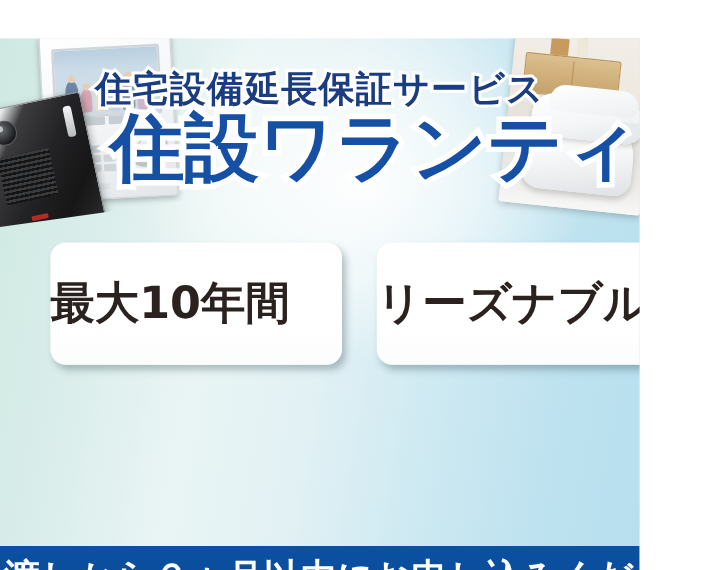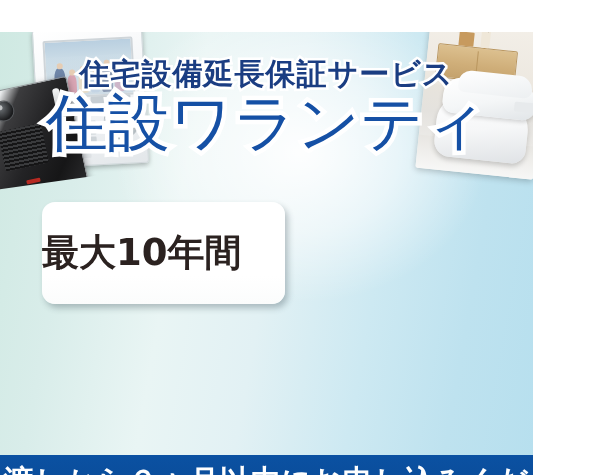--- a/index.html
+++ b/index.html
@@ -99,22 +99,22 @@
   
   #subtitle{
     position:absolute;left:0;right:0;top:22px;text-align:center;
     font-size:30px;font-weight:bold;letter-spacing:1px;
     color:#1a3d82;
     -webkit-text-stroke:5px #ffffff;
     paint-order:stroke fill;
     white-space:nowrap;
   }
   #maintitle{
-    position:absolute;left:0;right:0;top:58px;text-align:center;
-    font-size:62px;font-weight:normal;letter-spacing:0px;
+    position:absolute;left:0;right:0;top:58px;text-align:right;
+    font-size:62px;font-weight:bold;letter-spacing:0px;
     color:#1550a5;
     -webkit-text-stroke:9px #ffffff;
     paint-order:stroke fill;
     white-space:nowrap;
     line-height:1.05;
   }
 
   
   #features{
     position:absolute;left:42px;top:170px;width:515px;
@@ -216,19 +216,22 @@
     <div class="tw-ctrl"></div>
   </div>
 
   <div id="subtitle">住宅設備延長保証サービス</div>
   <div id="maintitle">住設ワランティ</div>
 
   <div id="features">
     <div class="feature">
       <span>最大10年間</span>
     </div>
+    <div class="feature">
+      <span>リーズナブル</span>
+    </div>
   </div>
 
   <div id="bottom-banner">
     <span>お引渡しから６ヵ月以内にお申し込みください</span>
   </div>
 
 </div>
 
 </body></html>

